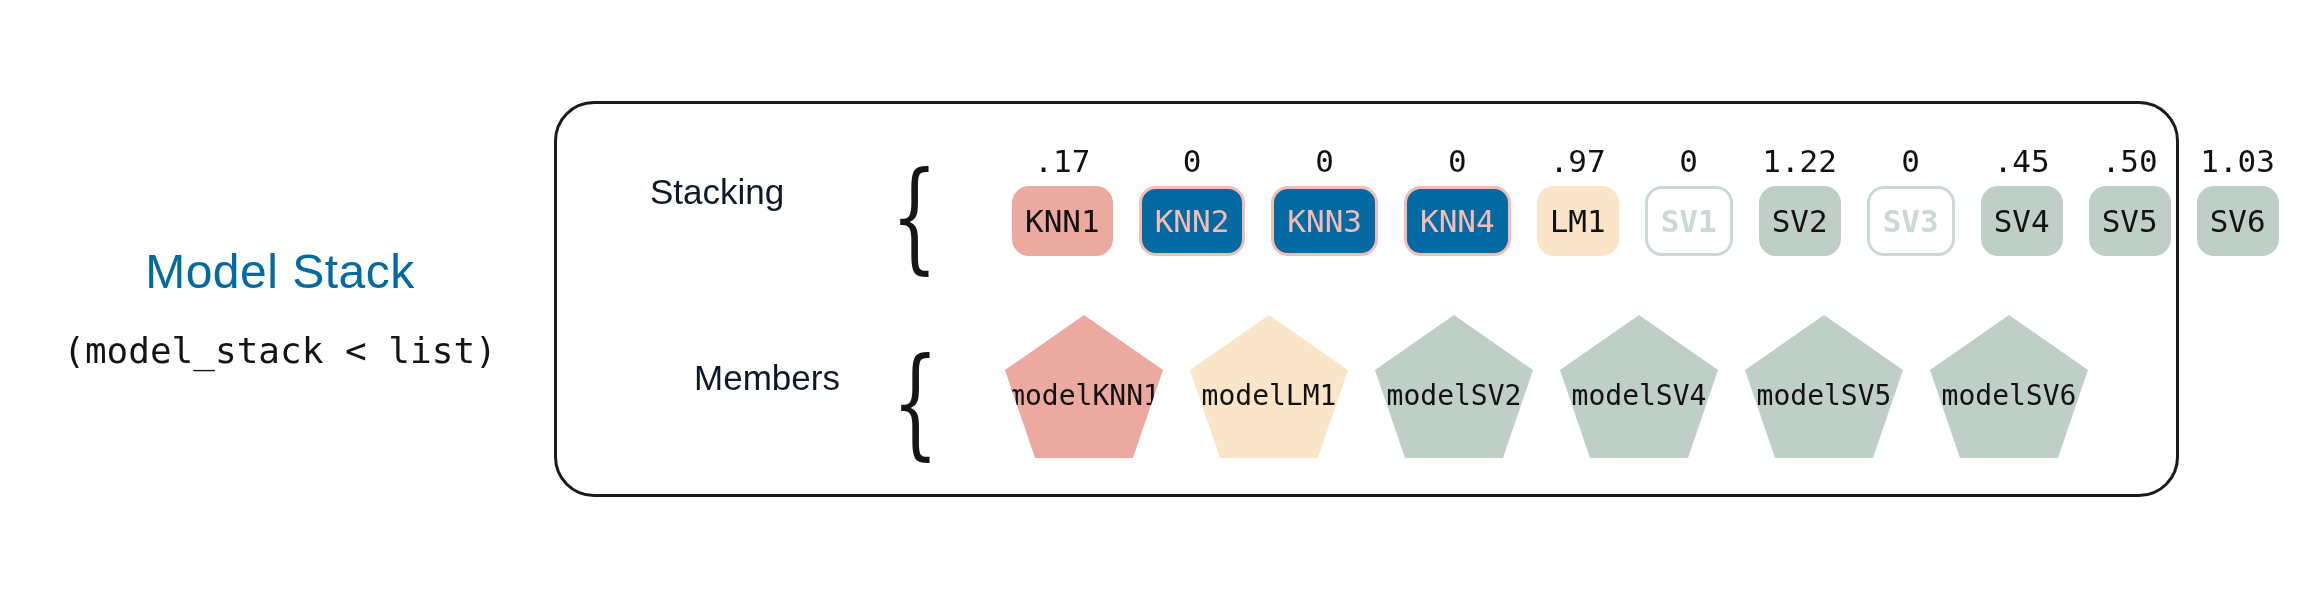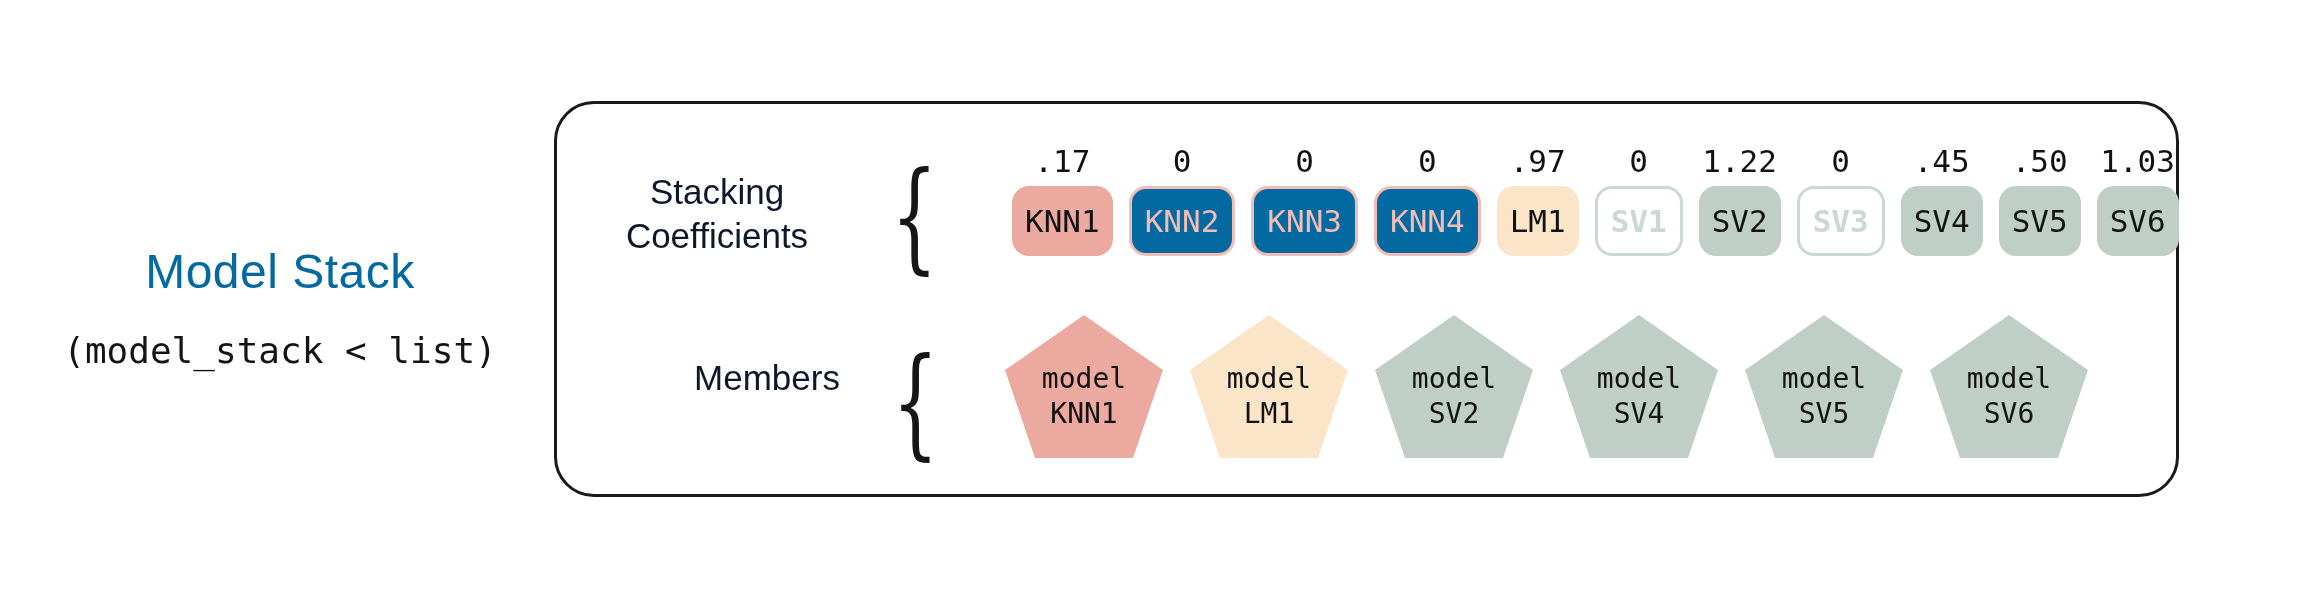--- a/index.html
+++ b/index.html
@@ -60,21 +60,21 @@
     font-weight:400;color:#161616;
     transform:scale(0.72,1.18);transform-origin:center;
     user-select:none;
   }
   .brace.b1{left:325px;top:58px;font-size:102px;line-height:108px;}
   .brace.b2{left:326px;top:244px;font-size:102px;line-height:108px;}
 
   
   .chip-row{
     position:absolute;left:455px;top:40px;
-    display:flex;align-items:flex-start;gap:16px;text-align:center;
+    display:flex;align-items:flex-start;gap:26px;text-align:center;
   }
   .chip-col{display:flex;flex-direction:column;align-items:center;gap:8px;}
   .coef{
     font-family:"DejaVu Sans Mono", monospace;
     font-size:31px;line-height:34px;color:#111;white-space:nowrap;
   }
   .chip{
     box-sizing:border-box;height:70px;border-radius:17px;
     display:flex;align-items:center;justify-content:center;
     padding:0 13px;
@@ -88,21 +88,21 @@
   .chip.sage.outline{background:#fff;border:3px solid var(--sage-light);color:var(--sage-light);font-weight:bold;}
 
   
   .pent-row{
     position:absolute;left:448px;top:211px;
     display:flex;gap:27px;
   }
   .pent{
     width:158px;height:143px;
     clip-path:polygon(50% 0%, 100% 38.5%, 81% 100%, 19% 100%, 0% 38.5%);
-    display:flex;flex-direction:column;align-items:center;justify-content:center;
+    display:flex;flex-direction:row;align-items:center;justify-content:center;
     padding-top:18px;box-sizing:border-box;
     font-family:"DejaVu Sans Mono", monospace;font-size:28px;line-height:35px;
     color:#121212;text-align:center;
   }
   .pent.salmon{background:var(--salmon-fill);}
   .pent.cream{background:var(--cream-fill);}
   .pent.sage{background:var(--sage-fill);}
 </style>
 </head>
 <body>
@@ -112,21 +112,20 @@
   <div class="left-title">
     <div class="main">Model Stack</div>
     <div class="code">(model_stack &lt; list)</div>
   </div>
 
   <div class="stack-box">
     <div class="box-inner">
 
       <div class="row-label coefs">
         <div>Stacking</div>
-        <div>Coefficients</div>
       </div>
       <div class="brace b1">{</div>
       <div class="chip-row" id="chip-row">
           <div class="chip-col">
             <div class="coef">.17</div>
             <div class="chip salmon filled">KNN1</div>
           </div>
           <div class="chip-col">
             <div class="coef">0</div>
             <div class="chip salmon outline">KNN2</div>

